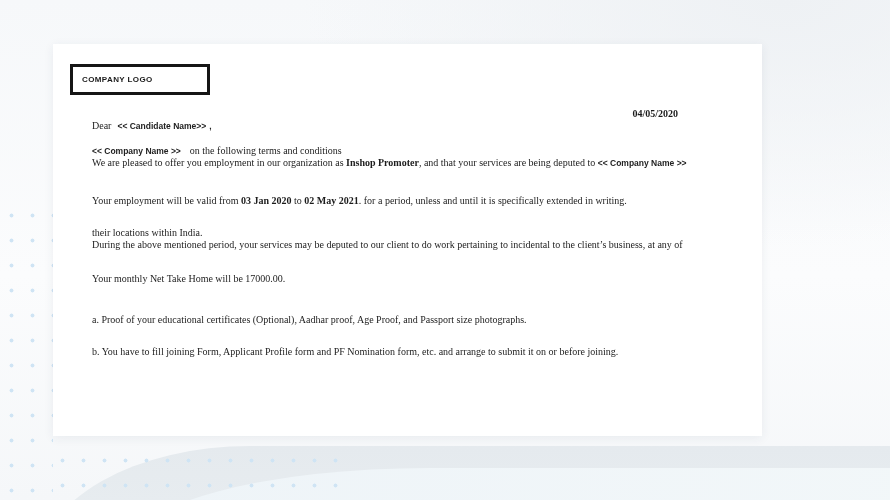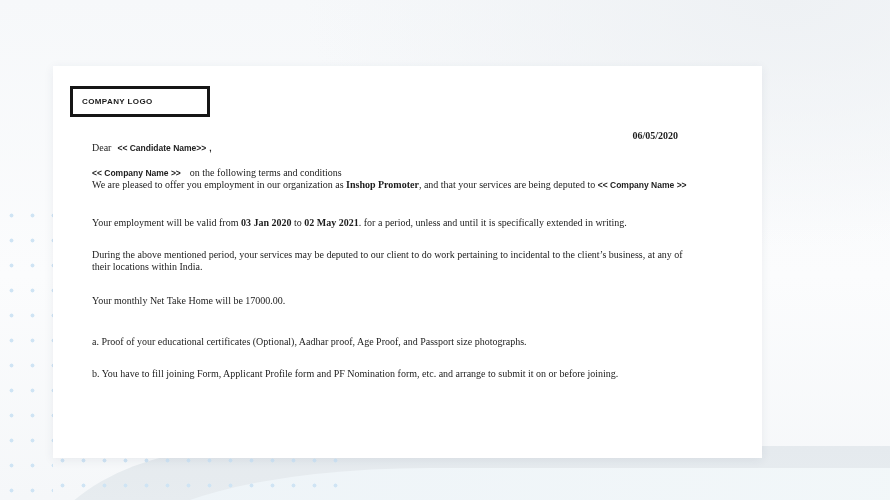--- a/index.html
+++ b/index.html
@@ -27,21 +27,21 @@
   }
   .dots { 
     position:absolute; z-index:2;
     background-image:radial-gradient(circle, #cfe4f4 1.6px, rgba(207,228,244,0) 2.3px);
     background-size:21px 25px;
   }
   .dots-left   { left:1px;  top:203px; width:52px;  height:297px; }
   .dots-bottom { left:52px; top:448px; width:300px; height:52px; }
 
   .page {
-    position:absolute; left:53px; top:66px; width:709px; height:392px; z-index:3;
+    position:absolute; left:53px; top:44px; width:709px; height:392px; z-index:3;
     background:#ffffff;
     box-shadow:0 2px 10px rgba(40,60,80,0.07);
     padding:0 17px 0 39px;
     color:#1c1c1c;
     font-size:10px; line-height:12px;
   }
   .logo-box {
     margin:20px 0 0 -22px; 
     width:140px; height:31px;
     border:3px solid #161616;
@@ -80,40 +80,40 @@
 <div class="dots dots-left"></div>
 <div class="dots dots-bottom"></div>
 
 <div class="page">
 
   <div class="logo-box">
     <span class="logo-text">COMPANY LOGO</span>
   </div>
 
   <div class="date-row">
-    <span>06/05/2020</span>
+    <span>04/05/2020</span>
   </div>
 
 
   <div class="dear">
     <span>Dear</span><span class="token gap-s">&lt;&lt; Candidate Name&gt;&gt;</span><span class="token gap-xs">,</span>
   </div>
 
   <div class="intro">
     <div><span class="token">&lt;&lt; Company Name &gt;&gt;</span><span class="gap-m">on the following terms and conditions</span></div>
     <div><span>We are pleased to offer you employment in our organization as </span><span class="b">Inshop Promoter</span><span>, and that your services are being deputed to </span><span class="token">&lt;&lt; Company Name &gt;&gt;</span></div>
   </div>
 
   <div class="validity">
     <span>Your employment will be valid from </span><span class="b">03 Jan 2020</span><span> to </span><span class="b">02 May 2021</span><span>. for a period, unless and until it is specifically extended in writing.</span>
   </div>
 
   <div class="during">
+    <div>their locations within India.</div>
     <div>During the above mentioned period, your services may be deputed to our client to do work pertaining to incidental to the client’s business, at any of</div>
-    <div>their locations within India.</div>
   </div>
 
   <div class="salary">Your monthly Net Take Home will be 17000.00.</div>
 
 
   <div class="item-a">a. Proof of your educational certificates (Optional), Aadhar proof, Age Proof, and Passport size photographs.</div>
 
   <div class="item-b">b. You have to fill joining Form, Applicant Profile form and PF Nomination form, etc. and arrange to submit it on or before joining.</div>
 
 </div>

